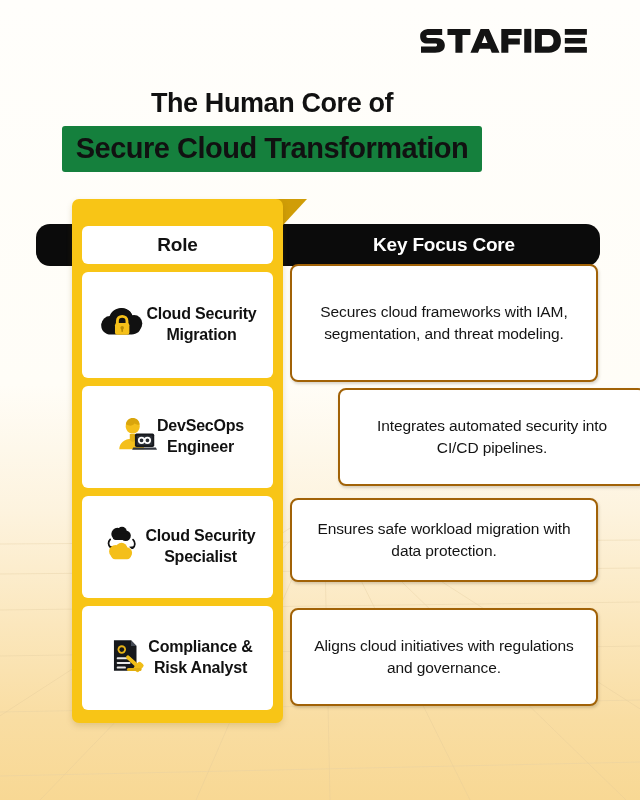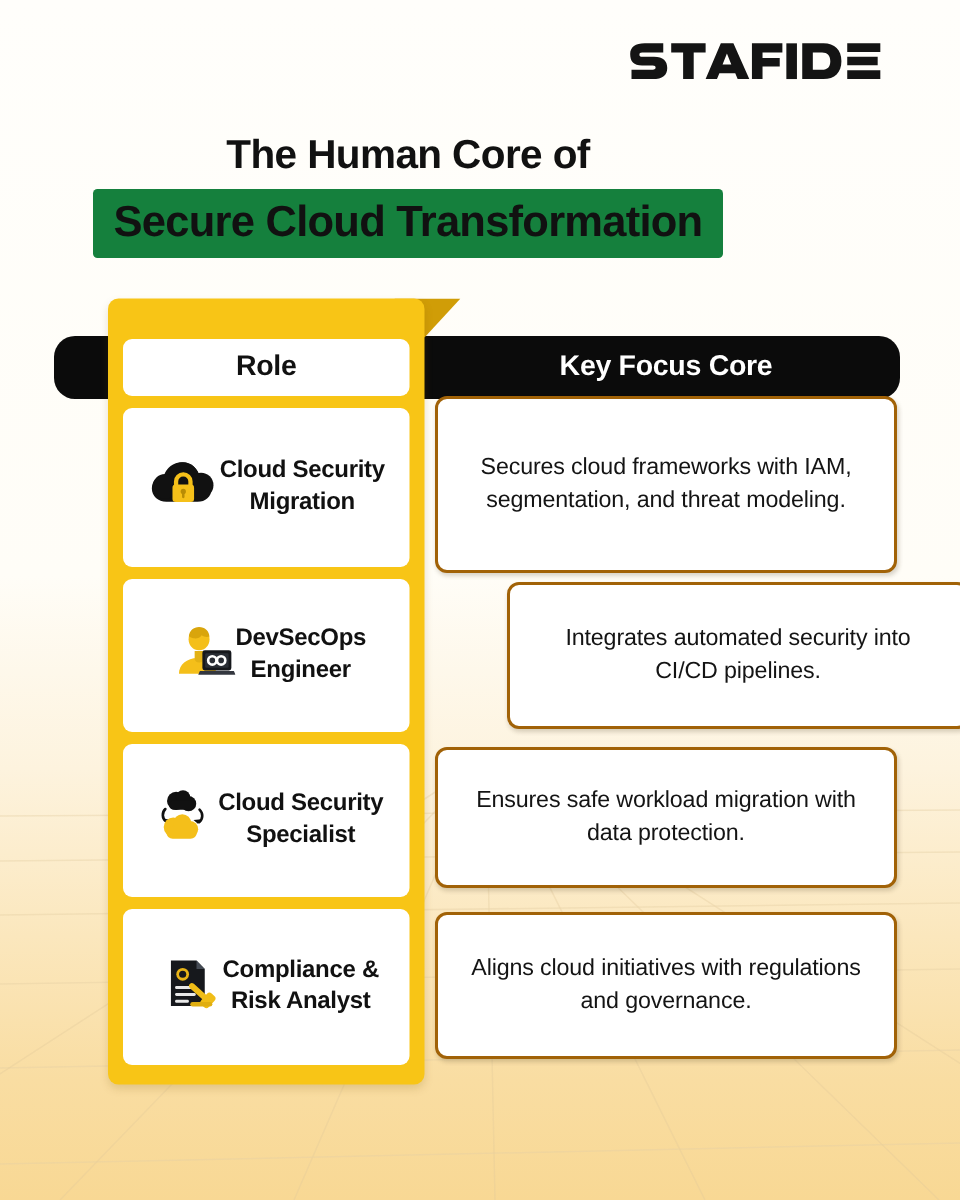--- a/index.html
+++ b/index.html
@@ -350,21 +350,21 @@
         <circle cx="24.5" cy="24.5" r="6.4" fill="#f4bf1a"></circle>
         <rect x="13" y="27" width="22" height="9" rx="4.5" fill="#f4bf1a"></rect>
       </svg>
     </div>
     <div class="role-label">
       <span>Cloud Security</span><br>
       <span>Specialist</span>
     </div>
   </div>
 
-  <div class="focus-cell" style="top:498px; height:94px;">
+  <div class="focus-cell" style="top:498px; height:84px;">
     <div class="focus-text">Ensures safe workload migration with data protection.</div>
   </div>
 
   <div class="role-cell" style="top:606px; height:104px;">
     <div class="role-icon">
       <svg viewBox="0 0 50 40" width="46" height="37" aria-hidden="true">
         <path d="M13 3.5h18.5l6 6.2V36.5H13z" fill="#16181c"></path>
         <path d="M31.5 3.5l6 6.2h-6z" fill="#454b55"></path>
         <circle cx="21.5" cy="13.5" r="4.6" fill="#e8b417"></circle>
         <circle cx="21.5" cy="13.5" r="2.6" fill="#16181c"></circle>

